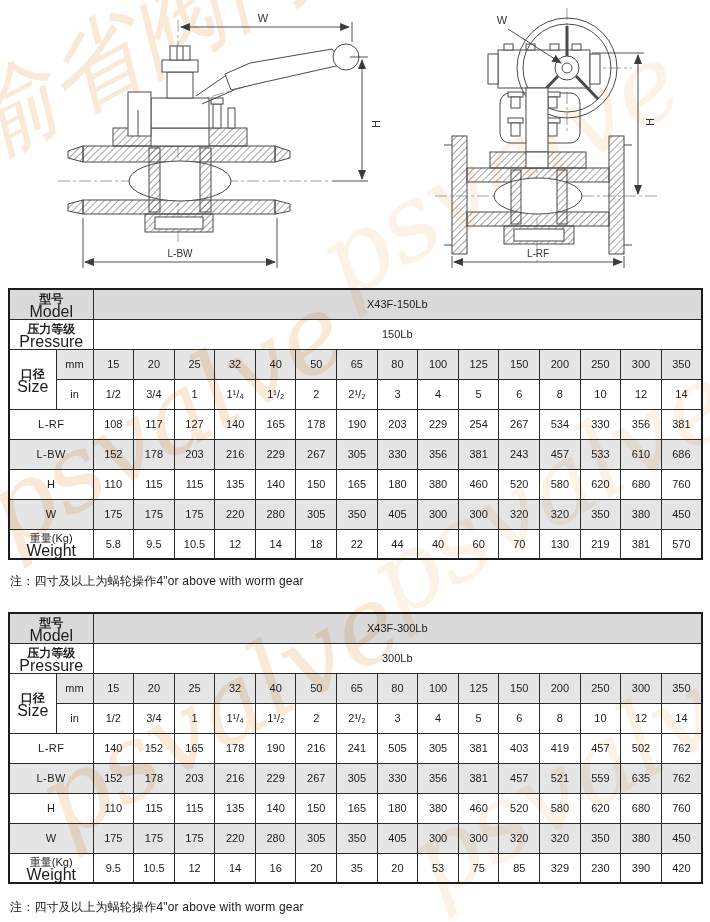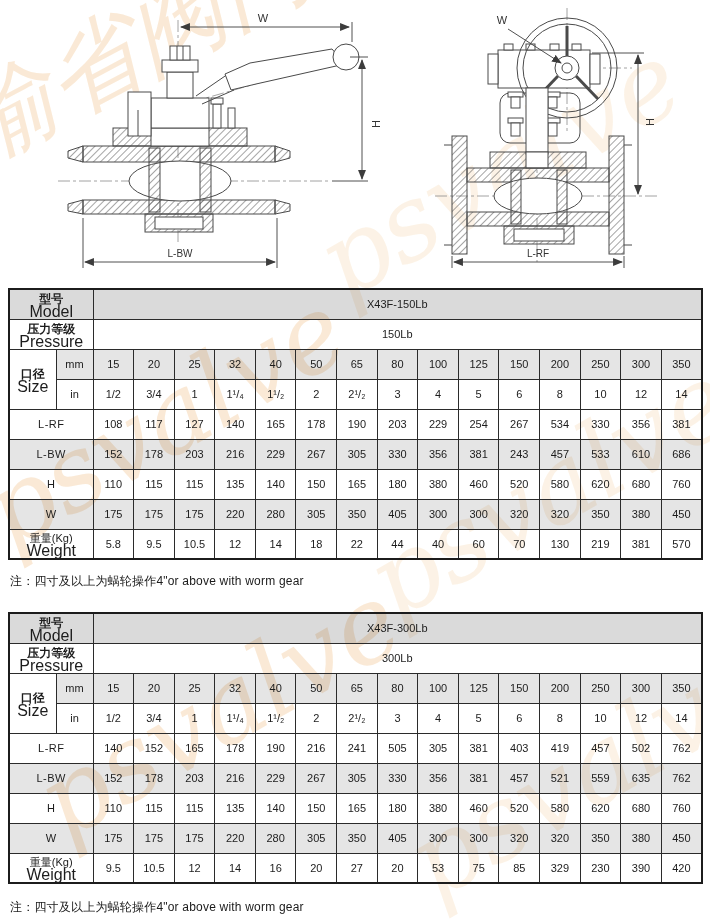--- a/index.html
+++ b/index.html
@@ -498,21 +498,21 @@
         <td colspan="2" class="hd">
           <span class="cn" style="font-weight:normal;font-size:11px">重量(Kg)</span>
           <span class="en">Weight</span>
         </td>
       <td class="num">9.5</td>
           <td class="num">10.5</td>
           <td class="num">12</td>
           <td class="num">14</td>
           <td class="num">16</td>
           <td class="num">20</td>
-          <td class="num">27</td>
+          <td class="num">35</td>
           <td class="num">20</td>
           <td class="num">53</td>
           <td class="num">75</td>
           <td class="num">85</td>
           <td class="num">329</td>
           <td class="num">230</td>
           <td class="num">390</td>
           <td class="num">420</td>
         </tr>
     </tbody>

